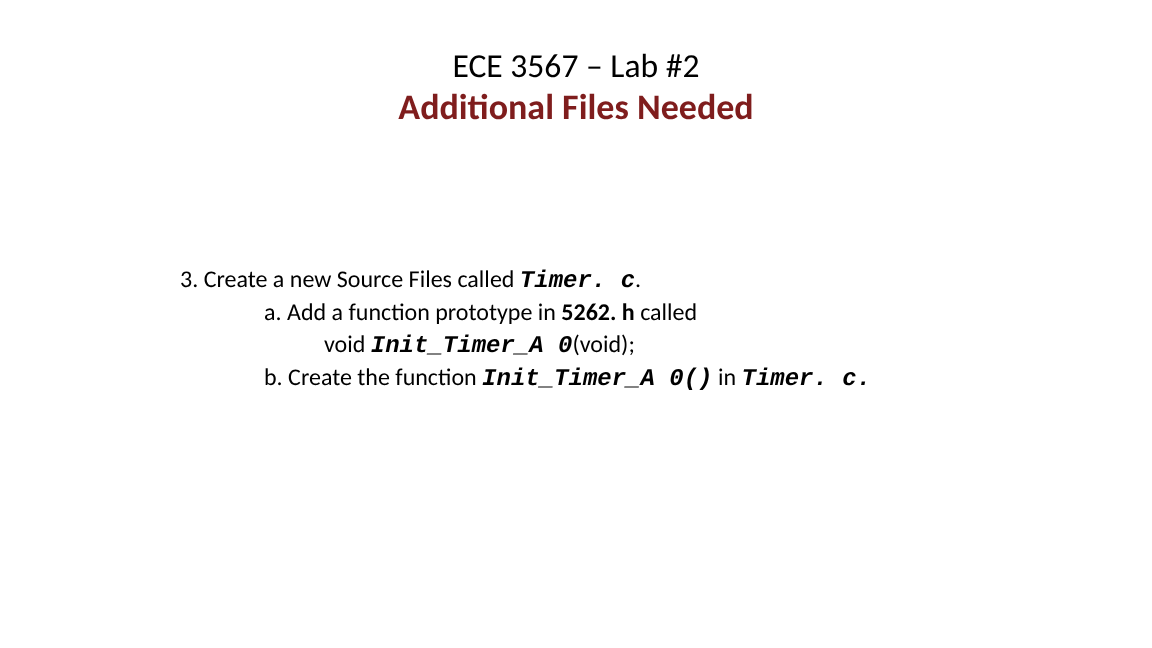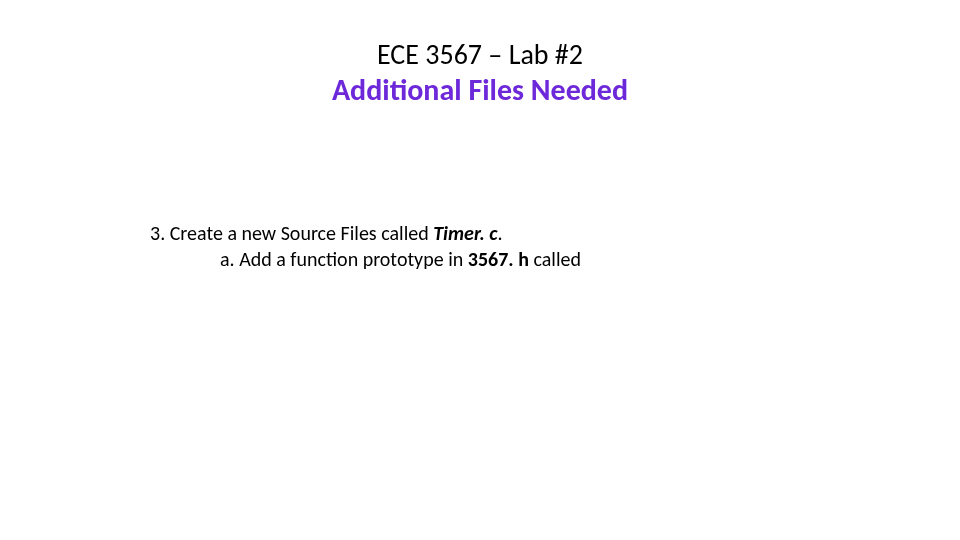--- a/index.html
+++ b/index.html
@@ -21,54 +21,60 @@
     font-size: 28px;
     font-weight: 400;
     color: #000000;
     line-height: 1.2;
     margin-top: 20px;
   }
   .subtitle {
     text-align: center;
     font-size: 30px;
     font-weight: 700;
-    color: #6d28d9;
+    color: #7f1d1d;
     line-height: 1.2;
     margin-top: 0px;
   }
   .content {
     position: absolute;
     top: 220px;
     left: 150px;
     width: 700px;
     font-size: 20px;
     line-height: 1.3;
     color: #000000;
   }
   .line-main { margin-left: 0; }
   .line-sub1 { margin-left: 70px; }
   .line-sub2 { margin-left: 120px; }
-  .bi { font-weight: 700; font-style: italic; }
+  .bi { font-weight: 700; font-style: italic; font-family: Liberation Mono, monospace; }
   .b { font-weight: 700; }
 </style>
 </head>
 <body>
 
 <div class="slide">
 
   <div class="title">ECE 3567 – Lab #2</div>
   <div class="subtitle">Additional Files Needed</div>
 
   <div class="content">
 
     <div class="line-main">
       <span>3.</span><span> Create a new Source Files called </span><span class="bi">Timer. c</span><span>.</span>
     </div>
 
     <div class="line-sub1">
-      <span>a.</span><span>  Add a function prototype in </span><span class="b">3567. h</span><span> called</span>
+      <span>a.</span><span>  Add a function prototype in </span><span class="b">5262. h</span><span> called</span>
     </div>
 
+    <div class="line-sub2">
+      <span>void </span><span class="bi">Init_Timer_A 0</span><span>(void);</span>
+    </div>
 
+    <div class="line-sub1">
+      <span>b.</span><span>  Create the function </span><span class="bi">Init_Timer_A 0()</span><span> in </span><span class="bi">Timer. c.</span><span></span>
+    </div>
 
   </div>
 
 </div>
 
 </body></html>

